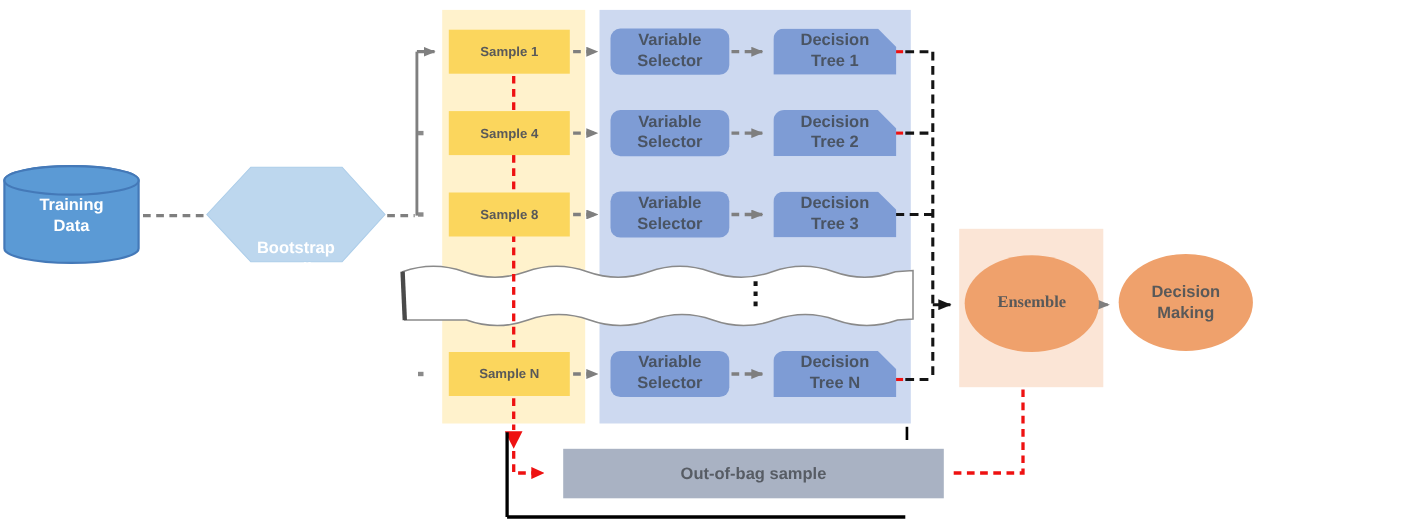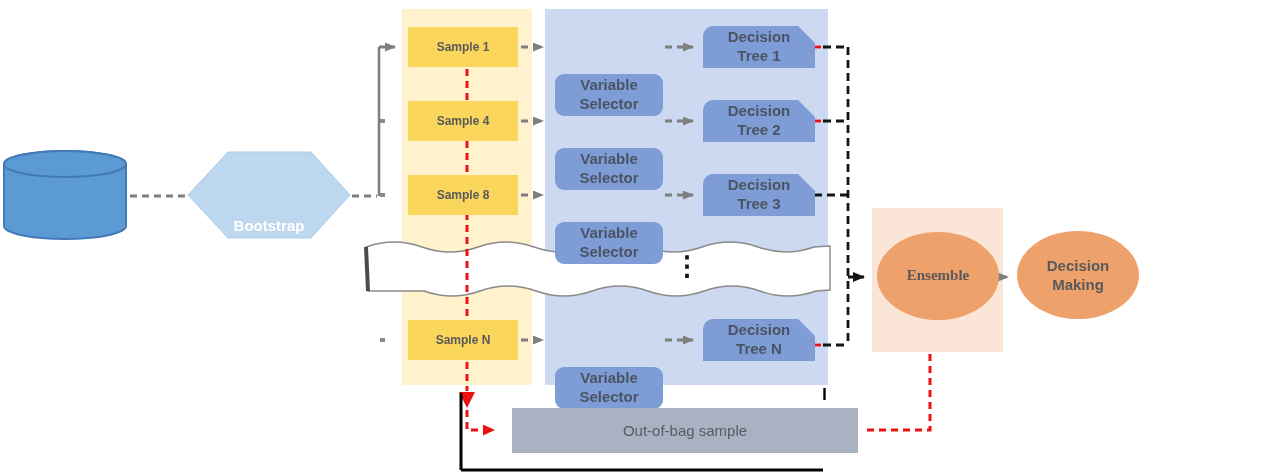--- a/index.html
+++ b/index.html
@@ -10,21 +10,21 @@
   .panel{position:absolute;z-index:1;}
   #p-yellow{left:402px;top:9px;width:130px;height:376px;background:#FFF2CC;}
   #p-blue{left:545px;top:9px;width:283px;height:376px;background:#CDD9F0;}
   #p-peach{left:872px;top:208px;width:131px;height:144px;background:#FBE5D6;}
   svg.layer{position:absolute;left:0;top:0;z-index:2;pointer-events:none;}
   .node{position:absolute;z-index:3;display:flex;align-items:center;justify-content:center;
         text-align:center;font-weight:bold;white-space:pre-line;}
   .sample{left:408px;width:110px;height:40px;background:#FBD65D;color:#595959;font-size:12px;text-align:center;}
   .t0{top:27px}.t1{top:101px}.t2{top:175px}.t3{top:320px}
   .vs{left:555px;width:108px;height:42px;background:#7E9CD5;color:#4A5463;font-size:15px;
-      line-height:1.25;border-radius:9px;margin-top:48px;}
+      line-height:1.25;border-radius:9px;}
   .dt{left:703px;width:112px;height:42px;background:#7E9CD5;color:#4A5463;font-size:15px;
       line-height:1.25;border-top-left-radius:10px;
       clip-path:polygon(0 0,95px 0,112px 17px,112px 42px,0 42px);}
   .u0{top:26px}.u1{top:100px}.u2{top:174px}.u3{top:319px}
   .lbl-cyl{left:6px;top:170px;width:118px;height:52px;color:#ffffff;font-size:15px;line-height:1.3;}
   .lbl-hex{left:196px;top:172px;width:146px;height:46px;color:#ffffff;font-size:15px;line-height:1.3;margin-top:40px;}
   .ellipse{border-radius:50%;background:#EFA16C;color:#595959;font-size:15px;line-height:1.3;}
   #ensemble{left:877px;top:232px;width:122px;height:88px;font-family:Liberation Serif, serif;}
   #dmaking{left:1017px;top:231px;width:122px;height:88px;}
   #oob{left:512px;top:408px;width:346px;height:45px;background:#A9B2C3;color:#575C64;font-size:15px;}
@@ -107,20 +107,22 @@
       <path d="M930,354 V430 H862" stroke-dasharray="7 5"></path>
     </g>
 
     <g stroke="#000000" stroke-width="3" fill="none">
       <path d="M461,393 V470"></path>
       <path d="M461,470 H823"></path>
       <path d="M824.5,388 V400" stroke-width="2.4"></path>
     </g>
   </svg>
 
+  <div class="node lbl-cyl">Training
+Data</div>
   <div class="node lbl-hex">Bootstrap
 sampling</div>
 
   <div class="node sample t0">Sample 1</div>
   <div class="node sample t1">Sample 4</div>
   <div class="node sample t2">Sample 8</div>
   <div class="node sample t3">Sample N</div>
 
   <div class="node vs u0">Variable
 Selector</div>
@@ -139,14 +141,14 @@
 Tree 3</div>
   <div class="node dt u3">Decision
 Tree N</div>
 
   <div class="node" id="dots">⋮</div>
 
   <div class="node ellipse" id="ensemble">Ensemble</div>
   <div class="node ellipse" id="dmaking">Decision
 Making</div>
 
-  <div class="node" id="oob" style="font-weight:normal;">Out-of-bag sample</div>
+  <div class="node" id="oob" style="font-weight:bold;">Out-of-bag sample</div>
 </div>
 
 </body></html>

